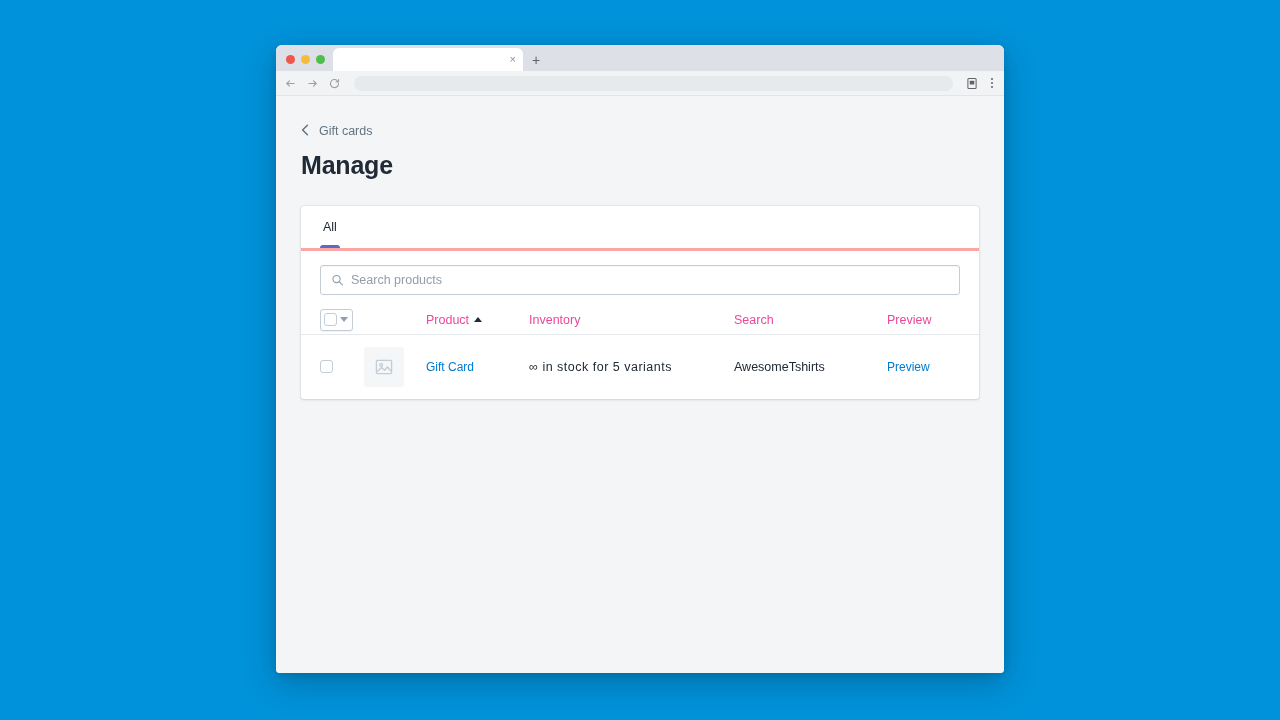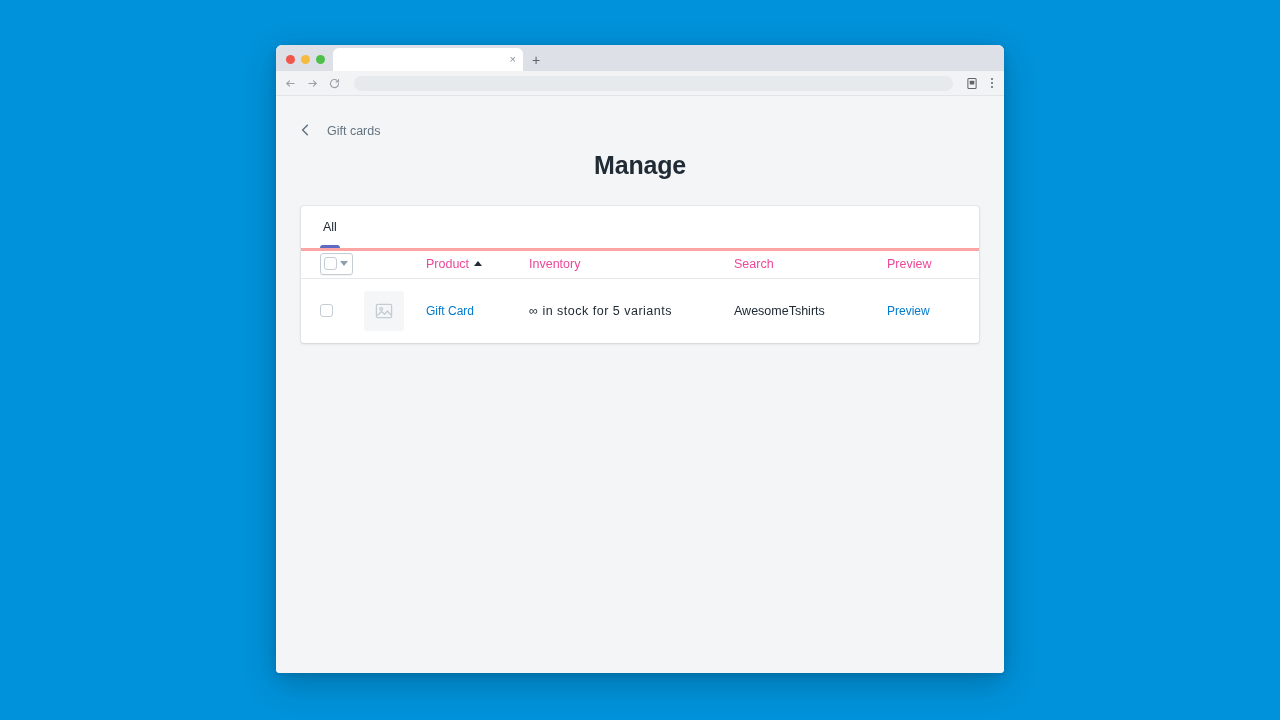--- a/index.html
+++ b/index.html
@@ -143,37 +143,36 @@
   }
 
   .page-inner {
     padding: 26px 25px 0 25px;
   }
 
   
   .breadcrumb {
     display: inline-flex;
     align-items: center;
-    gap: 18px;
+    gap: 10px;
     color: #637381;
     font-size: 12.5px;
     line-height: 1;
     margin-bottom: 12px;
   }
   .breadcrumb-chevron {
     display: block;
     color: #637381;
   }
 
   .page-head {
     display: flex;
     align-items: center;
     justify-content: space-between;
     margin-bottom: 26px;
-    flex-direction: column;
   }
   .page-title {
     font-size: 25px;
     font-weight: bold;
     color: #212b36;
     letter-spacing: -0.2px;
   }
 
   .primary-btn {
     background: #5c6ac4;
@@ -423,20 +422,31 @@
       </div>
 
       <div class="card">
 
         <div class="tabs-row">
           <div class="tab-item active">
             <span>All</span>
           </div>
         </div>
 
+        <div class="search-wrap">
+          <div class="search-field">
+            <span class="search-icon">
+              <svg width="13" height="13" viewBox="0 0 16 16" fill="none" stroke="currentColor" stroke-width="1.4" stroke-linecap="round">
+                  <circle cx="6.8" cy="6.8" r="4.4"></circle>
+                  <path d="M10.1 10.1 14 14"></path>
+                </svg>
+            </span>
+            <input class="search-input" type="text" placeholder="Search products" style="">
+          </div>
+        </div>
 
         <table class="product-table">
           <thead>
             <tr>
               <th class="col-select">
                 <span class="select-group">
                   <span class="checkbox-box"></span>
                   <span class="caret-down"></span>
                 </span>
               </th>

